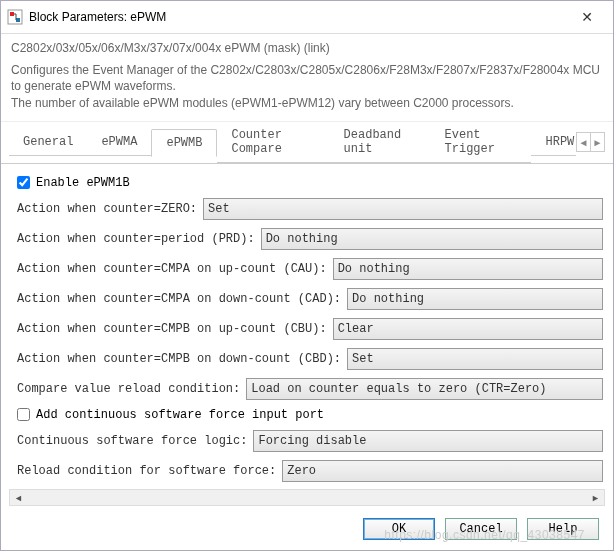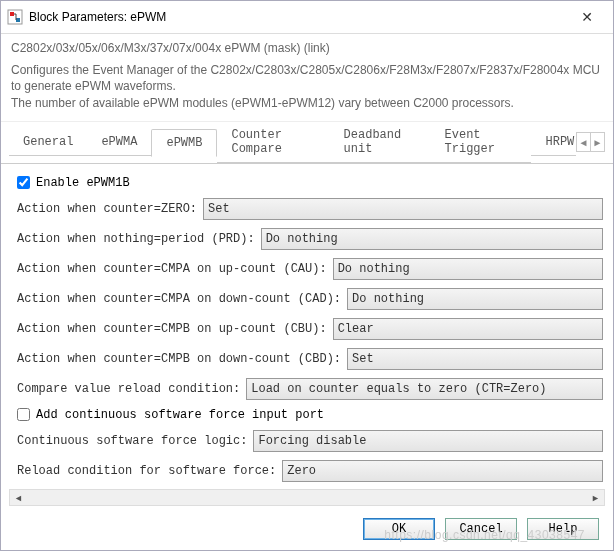--- a/index.html
+++ b/index.html
@@ -75,21 +75,21 @@
       <span>Enable ePWM1B</span>
     </div>
 
     <div class="row">
       <label>Action when counter=ZERO:</label>
       <div class="sel">
           <span>Set</span>
         </div>
     </div>
     <div class="row">
-      <label>Action when nothing=period (PRD):</label>
+      <label>Action when counter=period (PRD):</label>
       <div class="sel">
           <span>Do nothing</span>
         </div>
     </div>
     <div class="row">
       <label>Action when counter=CMPA on up-count (CAU):</label>
       <div class="sel">
           <span>Do nothing</span>
         </div>
     </div>

